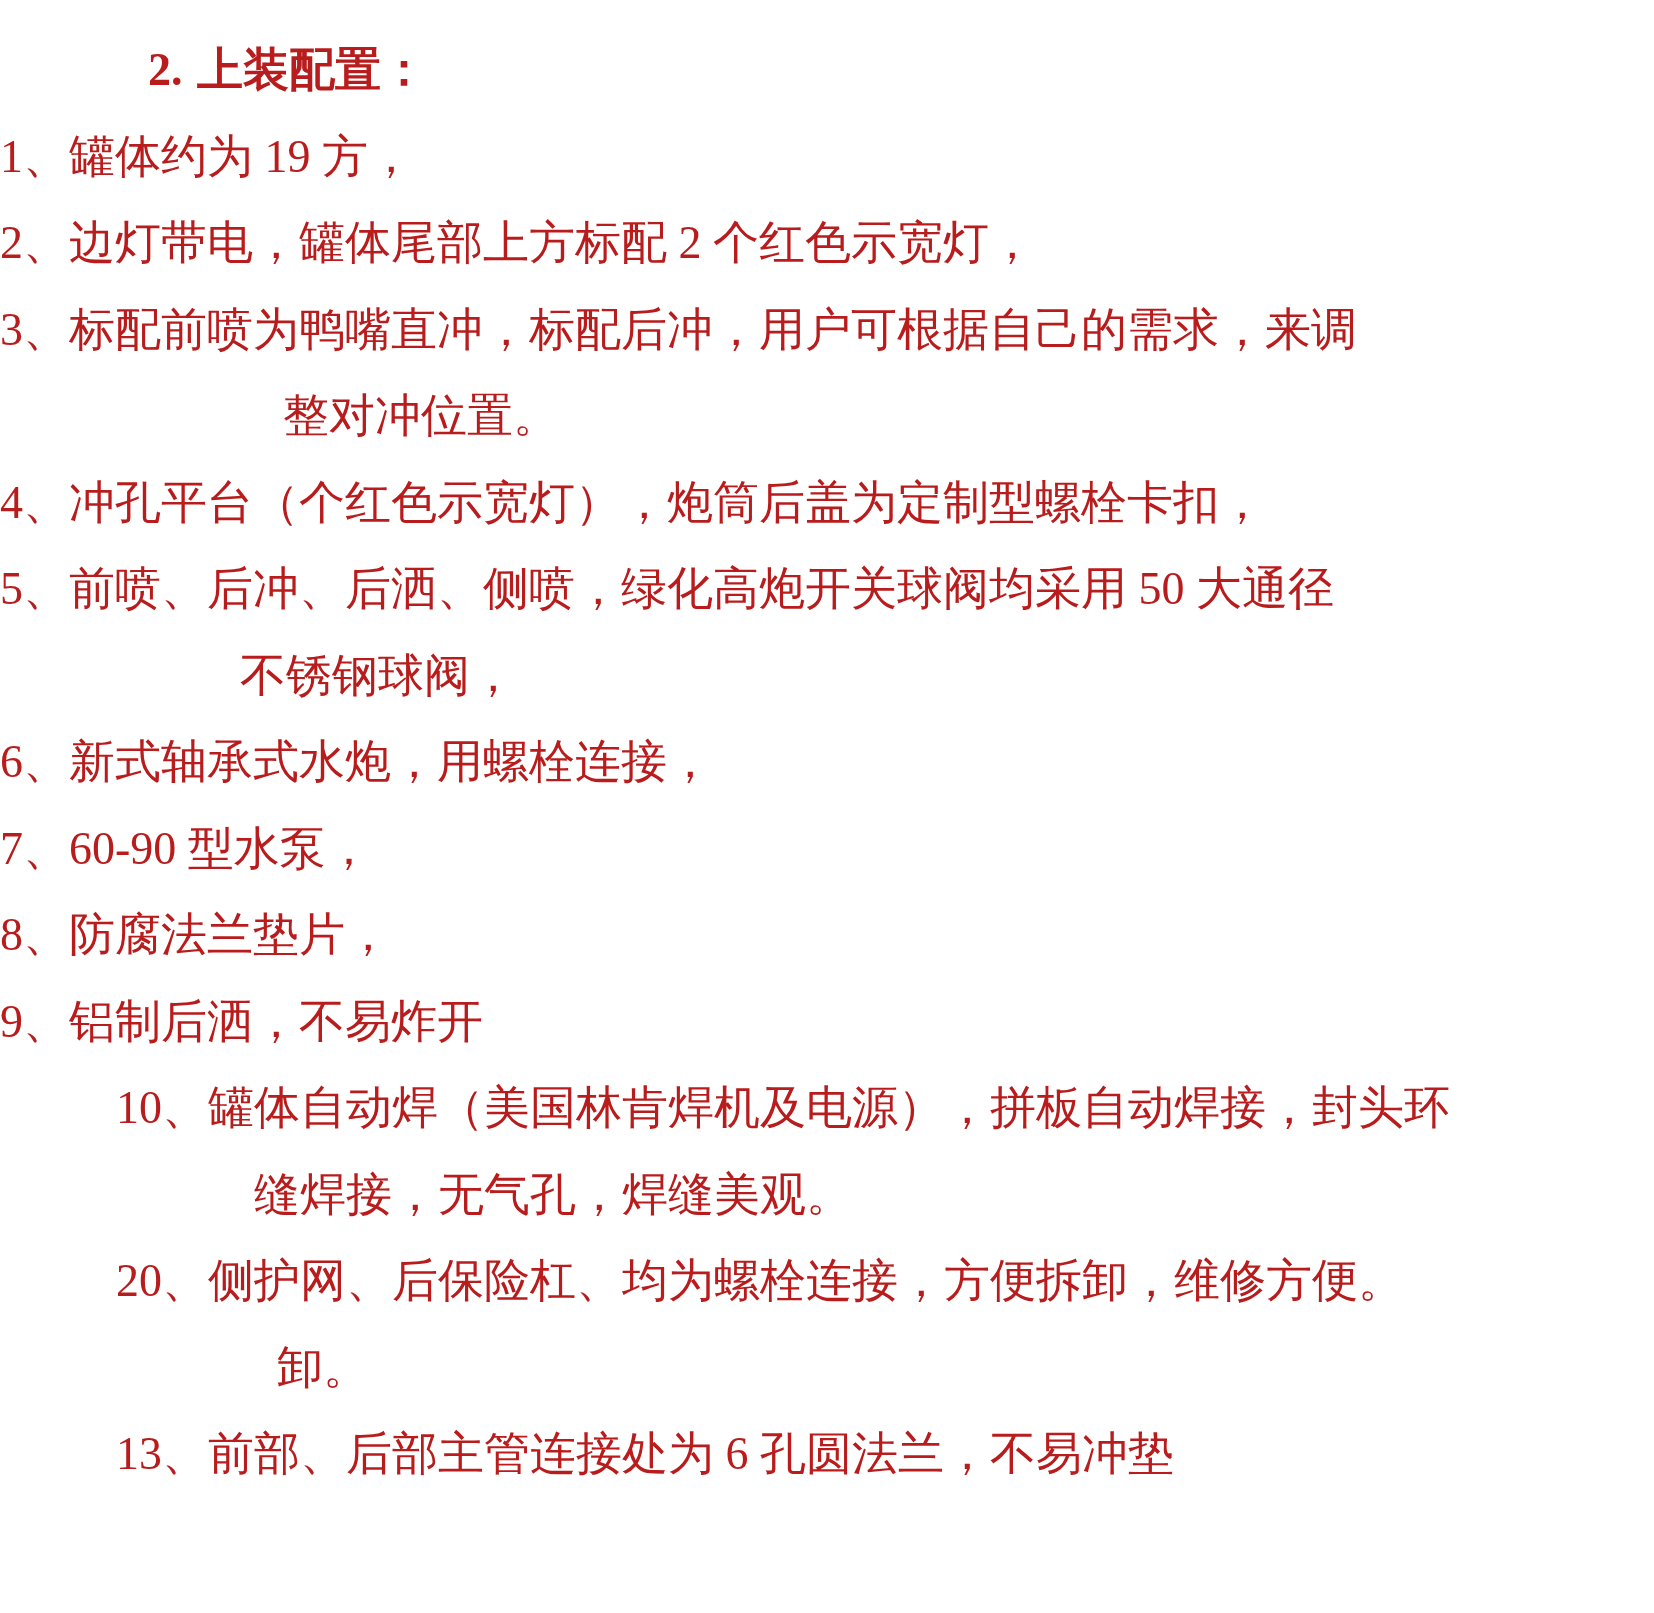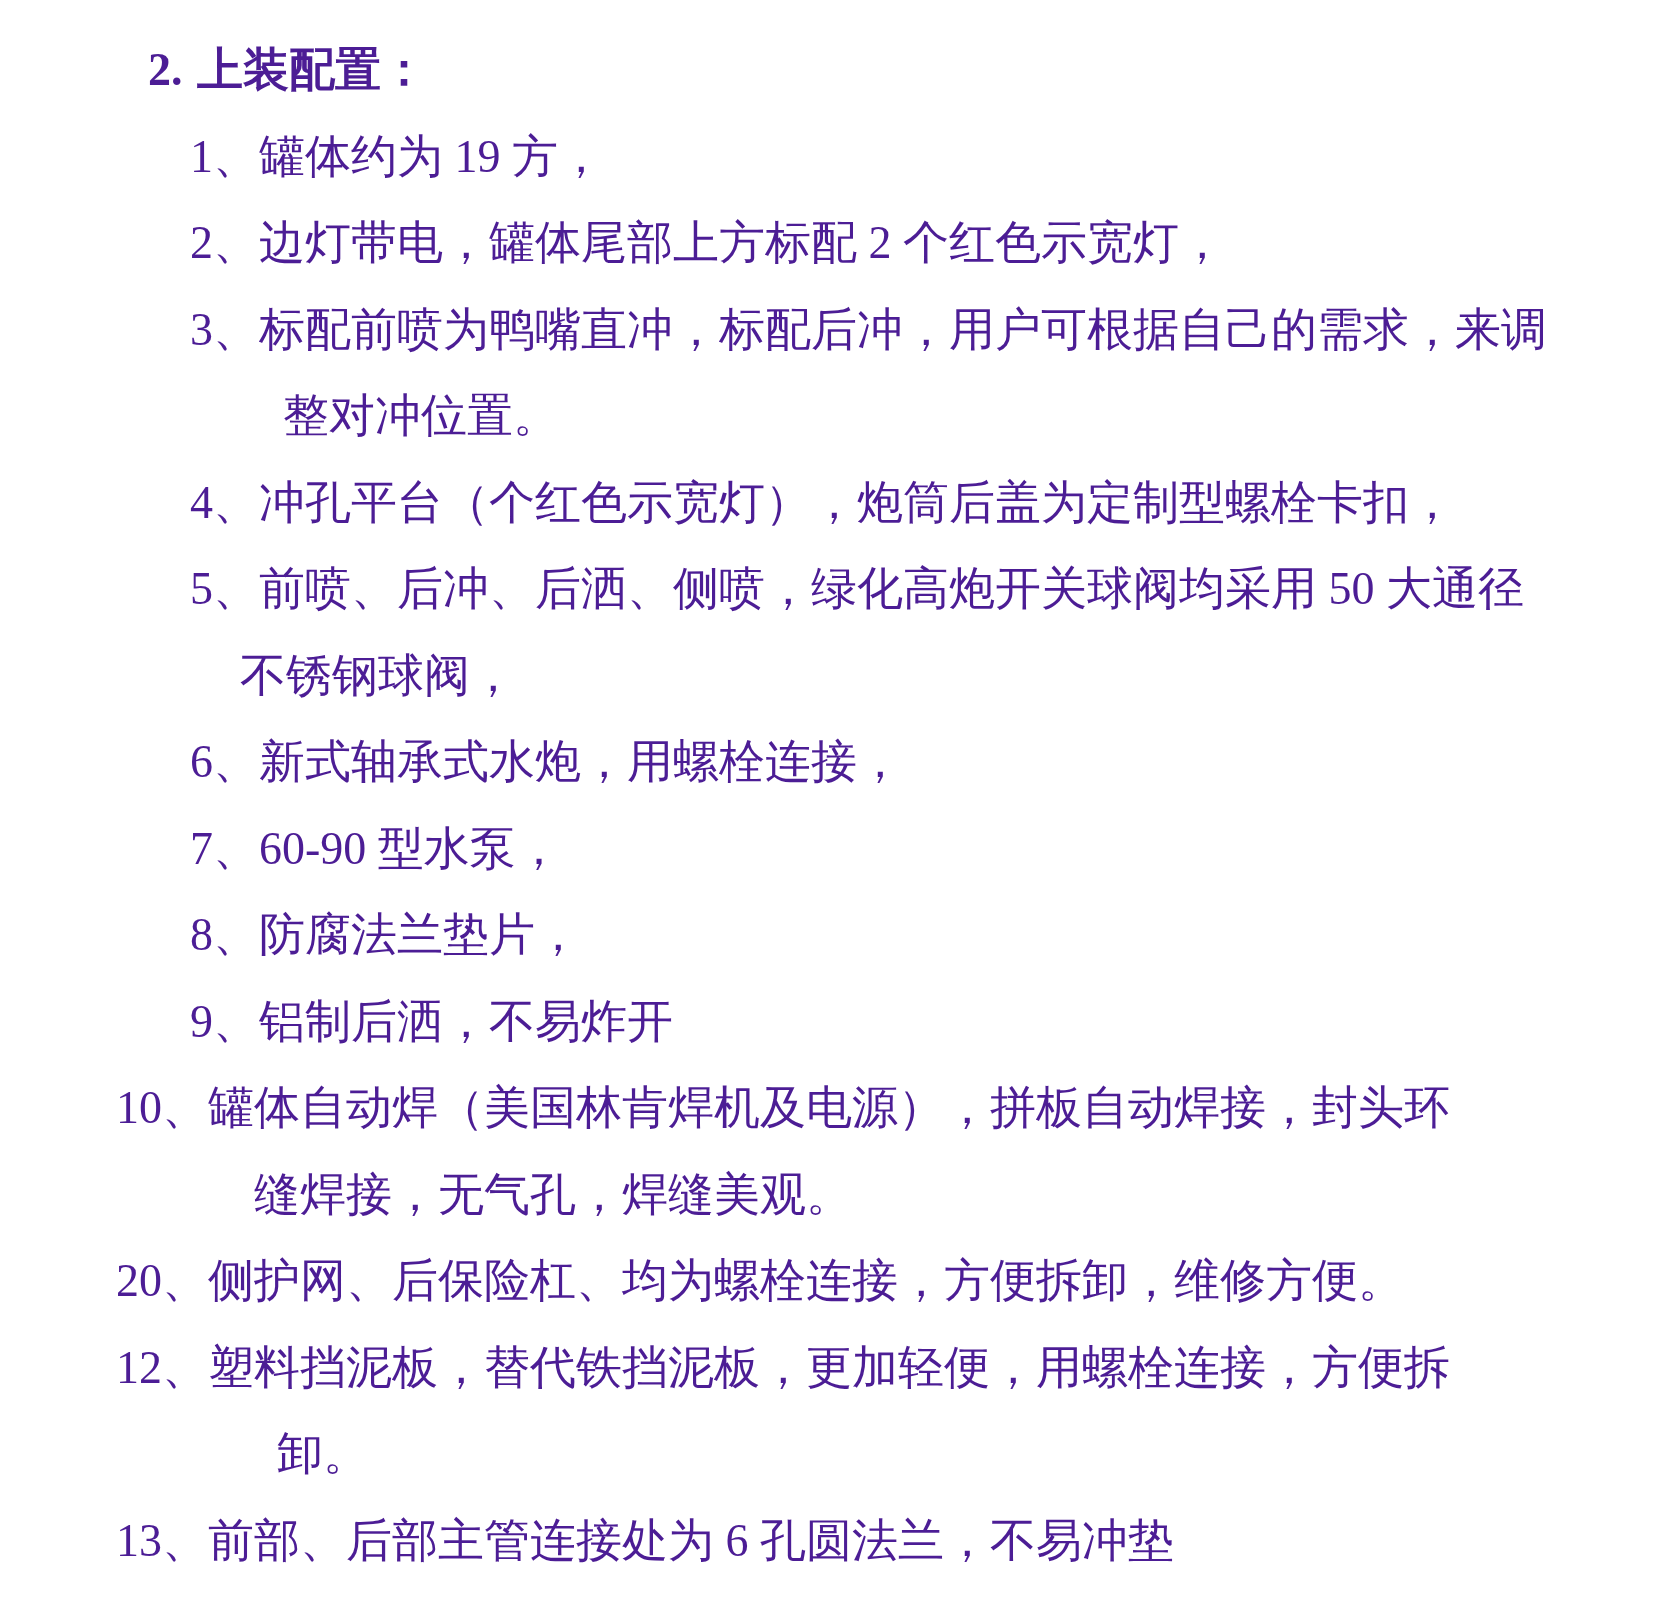--- a/index.html
+++ b/index.html
@@ -7,40 +7,40 @@
     padding: 0;
     background: #ffffff;
   }
   .page {
     position: relative;
     width: 1654px;
     height: 1613px;
     box-sizing: border-box;
     padding-top: 27px;
     background: #ffffff;
-    color: #4c1d95;
+    color: #b91c1c;
     font-family: "Liberation Serif", "DejaVu Serif", serif;
     font-size: 46px;
     overflow: hidden;
   }
   .line {
     height: 86.5px;
     line-height: 86.5px;
     white-space: nowrap;
   }
   .title {
     font-weight: bold;
     padding-left: 148px;
   }
   .t-num {
     display: inline-block;
     width: 49px;
   }
   
-  .li-s { padding-left: 190px; }
+  .li-s { }
   
   .li-d { padding-left: 116px; }
   .li-s .num {
     display: inline-block;
     width: 69px;
   }
   .li-d .num {
     display: inline-block;
     width: 92px;
   }
@@ -105,23 +105,20 @@
     <span class="num">10、</span><span class="txt">罐体自动焊（美国林肯焊机及电源），拼板自动焊接，封头环</span>
   </div>
   <div class="line cont-10">
     <span class="txt">缝焊接，无气孔，焊缝美观。</span>
   </div>
 
   <div class="line li-d">
     <span class="num">20、</span><span class="txt">侧护网、后保险杠、均为螺栓连接，方便拆卸，维修方便。</span>
   </div>
 
-  <div class="line li-d">
-    <span class="num">12、</span><span class="txt">塑料挡泥板，替代铁挡泥板，更加轻便，用螺栓连接，方便拆</span>
-  </div>
   <div class="line cont-12">
     <span class="txt">卸。</span>
   </div>
 
   <div class="line li-d">
     <span class="num">13、</span><span class="txt">前部、后部主管连接处为 6 孔圆法兰，不易冲垫</span>
   </div>
 
 </div>
 

